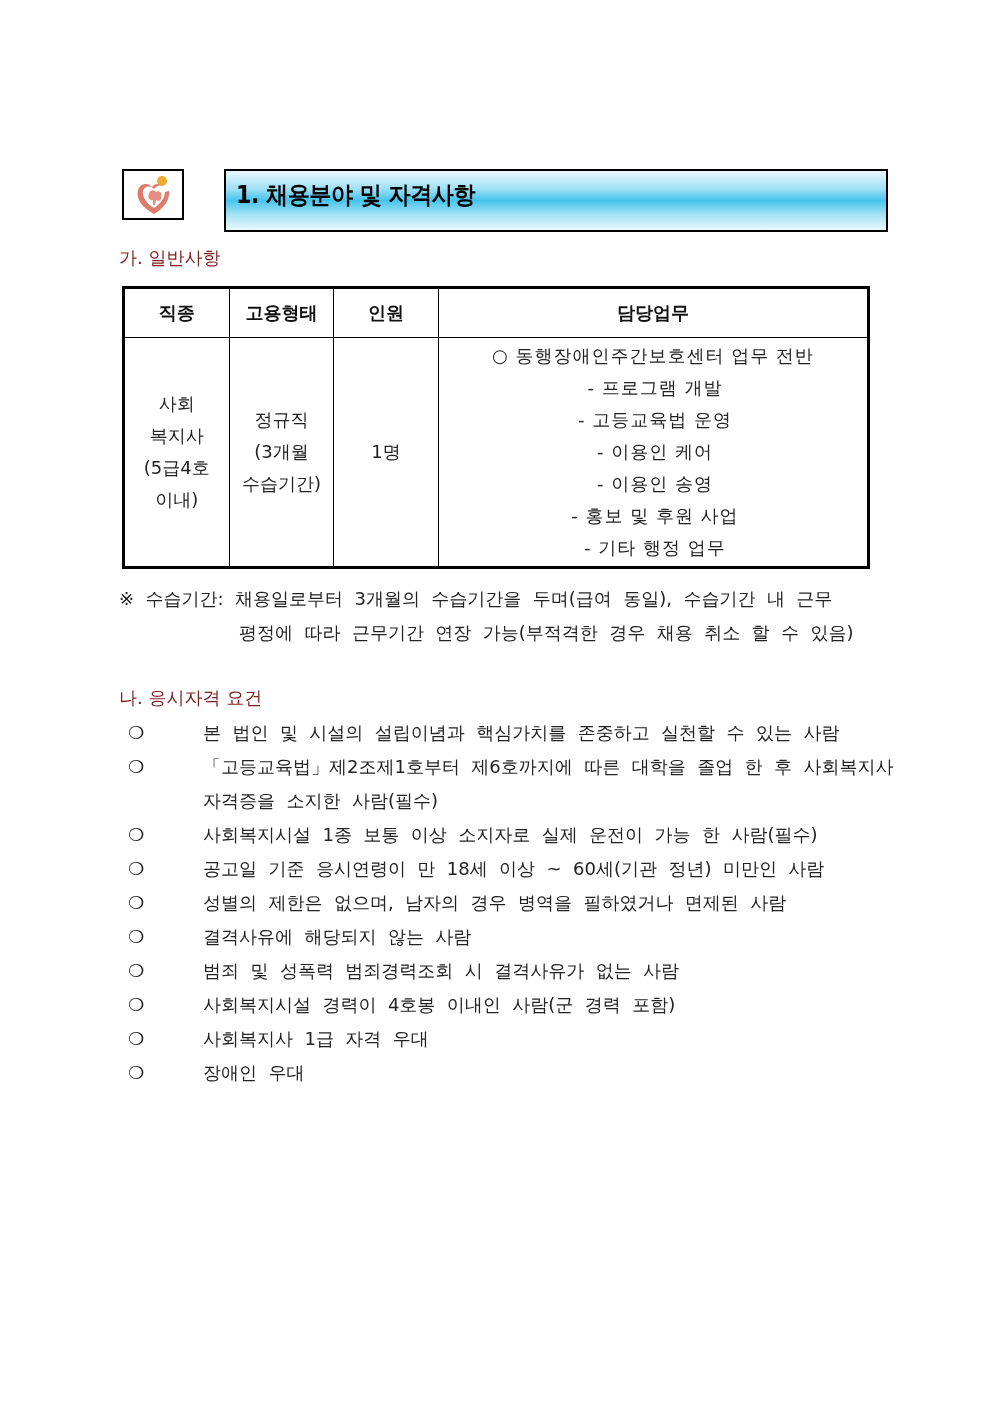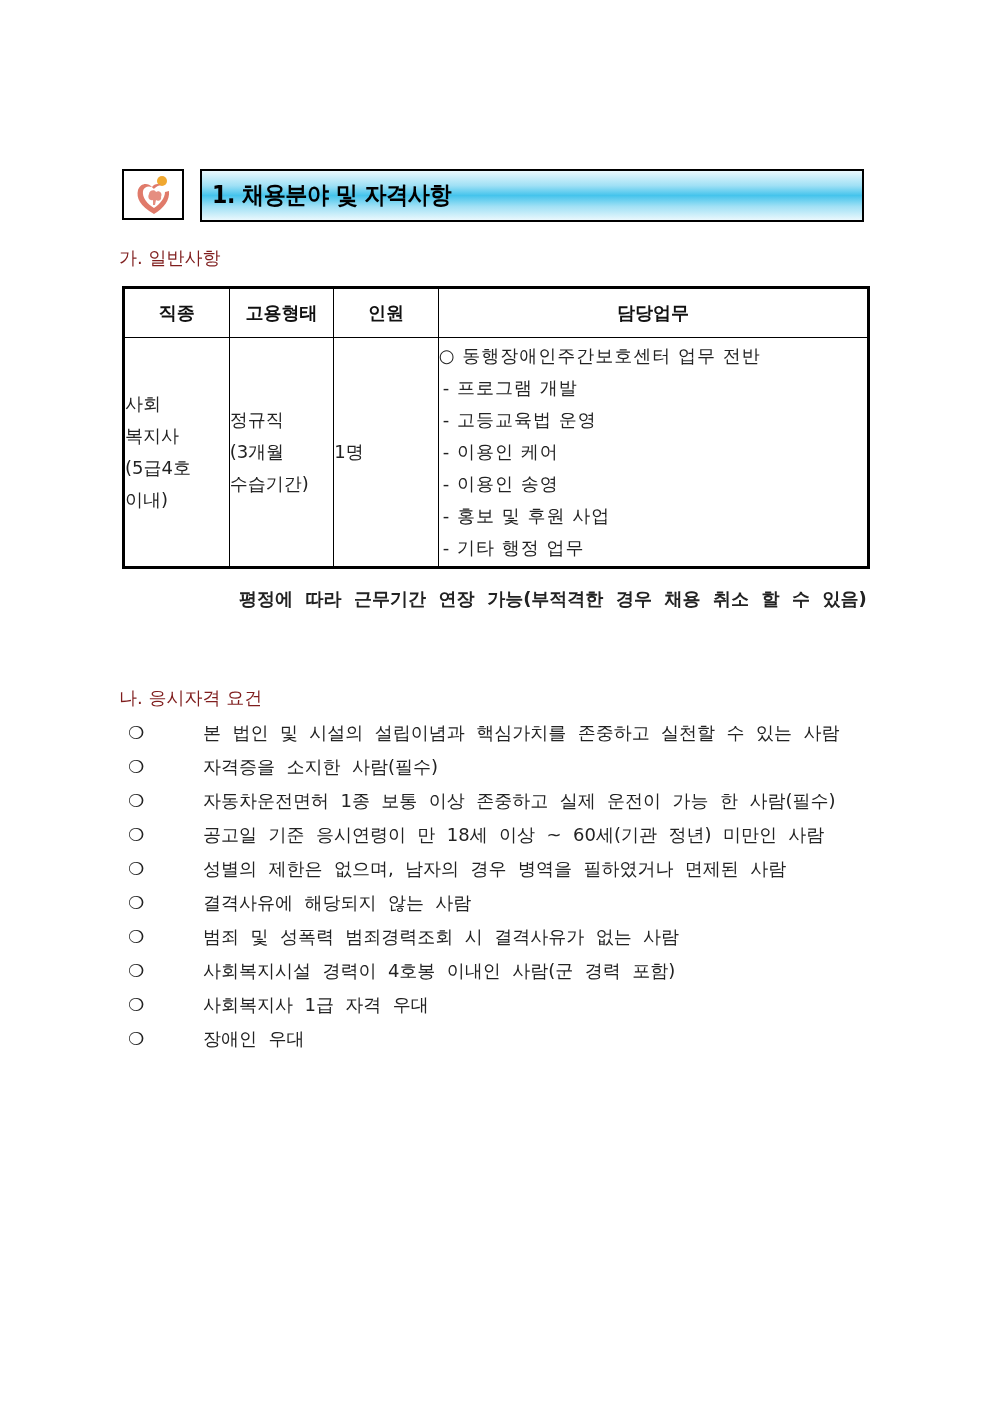--- a/index.html
+++ b/index.html
@@ -2,30 +2,30 @@
 <html><head>
   <meta charset="utf-8">
   <style>
     html, body { margin: 0; padding: 0; background: #ffffff; }
     body { width: 992px; height: 1403px; position: relative; font-family: "DejaVu Serif", "Liberation Serif", serif; color: #111; }
     .page { position: absolute; left: 0; top: 0; width: 992px; height: 1403px; }
 
     .logo-box { position: absolute; left: 122px; top: 169px; width: 62px; height: 51px; border: 2px solid #000; background: #fff; box-sizing: border-box; }
     .logo-box svg { position: absolute; left: 10px; top: 3px; }
 
-    .banner { position: absolute; left: 200px; top: 169px; width: 664px; height: 53px; border: 2px solid #000; box-sizing: border-box;
+    .banner { position: absolute; left: 224px; top: 169px; width: 664px; height: 63px; border: 2px solid #000; box-sizing: border-box;
       background: linear-gradient(to bottom, #eaf8fd 0%, #9fe0f5 30%, #45c4ec 50%, #9fe0f5 72%, #eaf8fd 100%); }
     .banner-title { position: absolute; left: 10px; top: 8px; font-family: "DejaVu Sans", "Liberation Sans", sans-serif; font-weight: bold; font-size: 24px; letter-spacing: -0.5px; color: #000; transform: scaleX(0.92); transform-origin: left center; }
 
     .section-title { position: absolute; left: 119px; font-family: "DejaVu Sans", "Liberation Sans", sans-serif; font-size: 18px; color: #7f1d1d; }
 
     table.jobs { position: absolute; left: 122px; top: 286px; width: 748px; border-collapse: collapse; border: 3px solid #000; font-family: "DejaVu Sans", "Liberation Sans", sans-serif; }
     table.jobs th, table.jobs td { border: 1.5px solid #000; padding: 0; }
     table.jobs th { height: 48px; font-weight: bold; font-size: 18px; color: #111; }
-    table.jobs td { height: 228px; font-size: 18px; vertical-align: middle; line-height: 32px; color: #222; }
+    table.jobs td { height: 228px; font-size: 18px; text-align: center; vertical-align: middle; line-height: 32px; color: #222; }
     .col1 { width: 104px; } .col2 { width: 104px; } .col3 { width: 104px; } .col4 { width: 430px; }
     td.duties { text-align: left; vertical-align: top; padding: 4px 0 0 14px; line-height: 32px; }
     .duty-main { letter-spacing: 1px; }
     .duty-sub { padding-left: 4px; letter-spacing: 1px; }
     .cell-lines span { display: block; }
 
     .note { position: absolute; left: 119px; top: 582px; font-family: "DejaVu Sans", "Liberation Sans", sans-serif; font-size: 18px; color: #222; line-height: 34px; width: 770px; }
     .note .line2 { padding-left: 120px; }
 
     .req-list { position: absolute; left: 128px; top: 716px; width: 760px; font-family: "DejaVu Sans", "Liberation Sans", sans-serif; font-size: 18px; color: #222; line-height: 34px; }
@@ -82,37 +82,39 @@
           <div class="duty-sub">-  이용인  케어</div>
           <div class="duty-sub">-  이용인  송영</div>
           <div class="duty-sub">-  홍보  및  후원  사업</div>
           <div class="duty-sub">-  기타  행정  업무</div>
         </td>
       </tr>
     </tbody>
   </table>
 
   <div class="note">
-    <div class="line2" style="white-space:pre;font-weight:bold;">평정에  따라  근무기간  연장  가능(부적격한  경우  채용  취소  할  수  있음)</div>
+    <div style="white-space:pre;">※  수습기간:  채용일로부터  3개월의  수습기간을  두며(급여  동일),  수습기간  내  근무</div>
+    <div class="line2" style="white-space:pre;">평정에  따라  근무기간  연장  가능(부적격한  경우  채용  취소  할  수  있음)</div>
   </div>
 
   <div class="section-title" style="top:686px;text-align:right;">나.  응시자격  요건</div>
 
   <div class="req-list">
     <div class="req-item">
       <span class="req-bullet">❍</span>
       <span class="req-cont" style="white-space:pre;">본  법인  및  시설의  설립이념과  핵심가치를  존중하고  실천할  수  있는  사람</span>
     </div>
     <div class="req-item">
       <span class="req-bullet">❍</span>
+      <span class="req-cont" style="white-space:pre;">「고등교육법」제2조제1호부터  제6호까지에  따른  대학을  졸업  한  후  사회복지사</span>
       <span class="req-cont" style="white-space:pre;">자격증을  소지한  사람(필수)</span>
     </div>
     <div class="req-item">
       <span class="req-bullet">❍</span>
-      <span class="req-cont" style="white-space:pre;">자동차운전면허  1종  보통  이상  존중하고  실제  운전이  가능  한  사람(필수)</span>
+      <span class="req-cont" style="white-space:pre;">사회복지시설  1종  보통  이상  소지자로  실제  운전이  가능  한  사람(필수)</span>
     </div>
     <div class="req-item">
       <span class="req-bullet">❍</span>
       <span class="req-cont" style="white-space:pre;">공고일  기준  응시연령이  만  18세  이상  ~  60세(기관  정년)  미만인  사람</span>
     </div>
     <div class="req-item">
       <span class="req-bullet">❍</span>
       <span class="req-cont" style="white-space:pre;">성별의  제한은  없으며,  남자의  경우  병역을  필하였거나  면제된  사람</span>
     </div>
     <div class="req-item">

